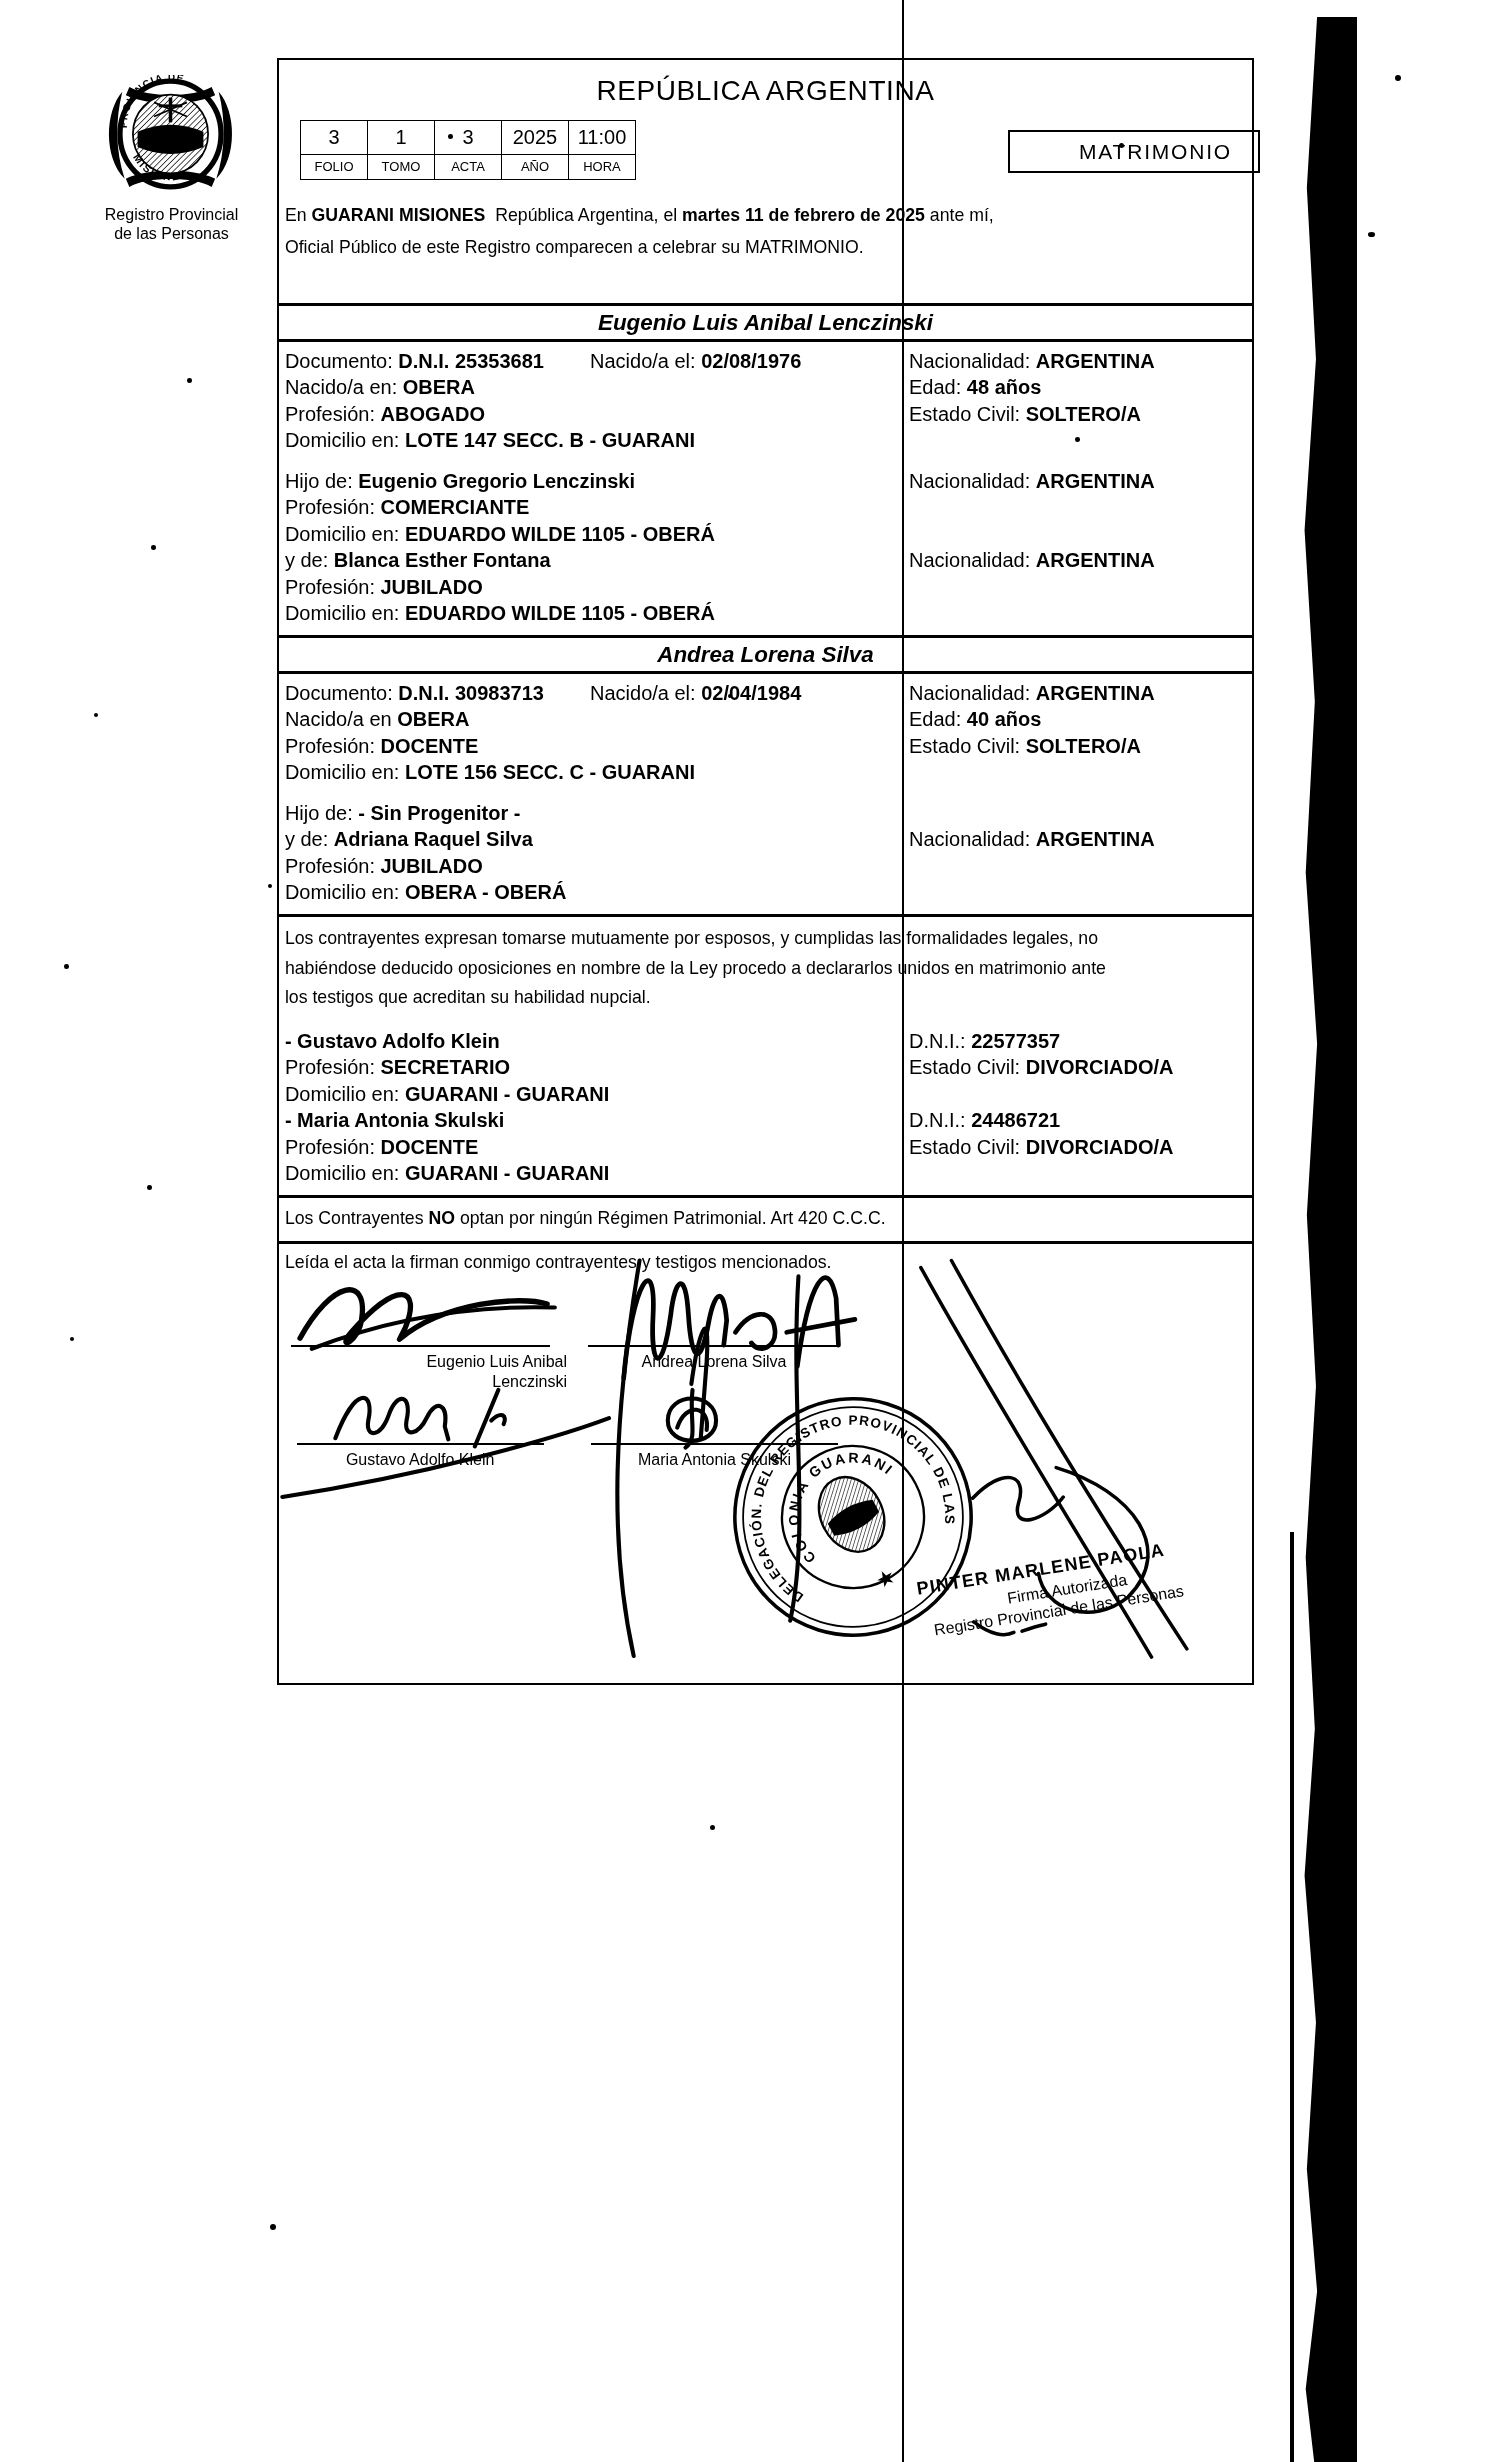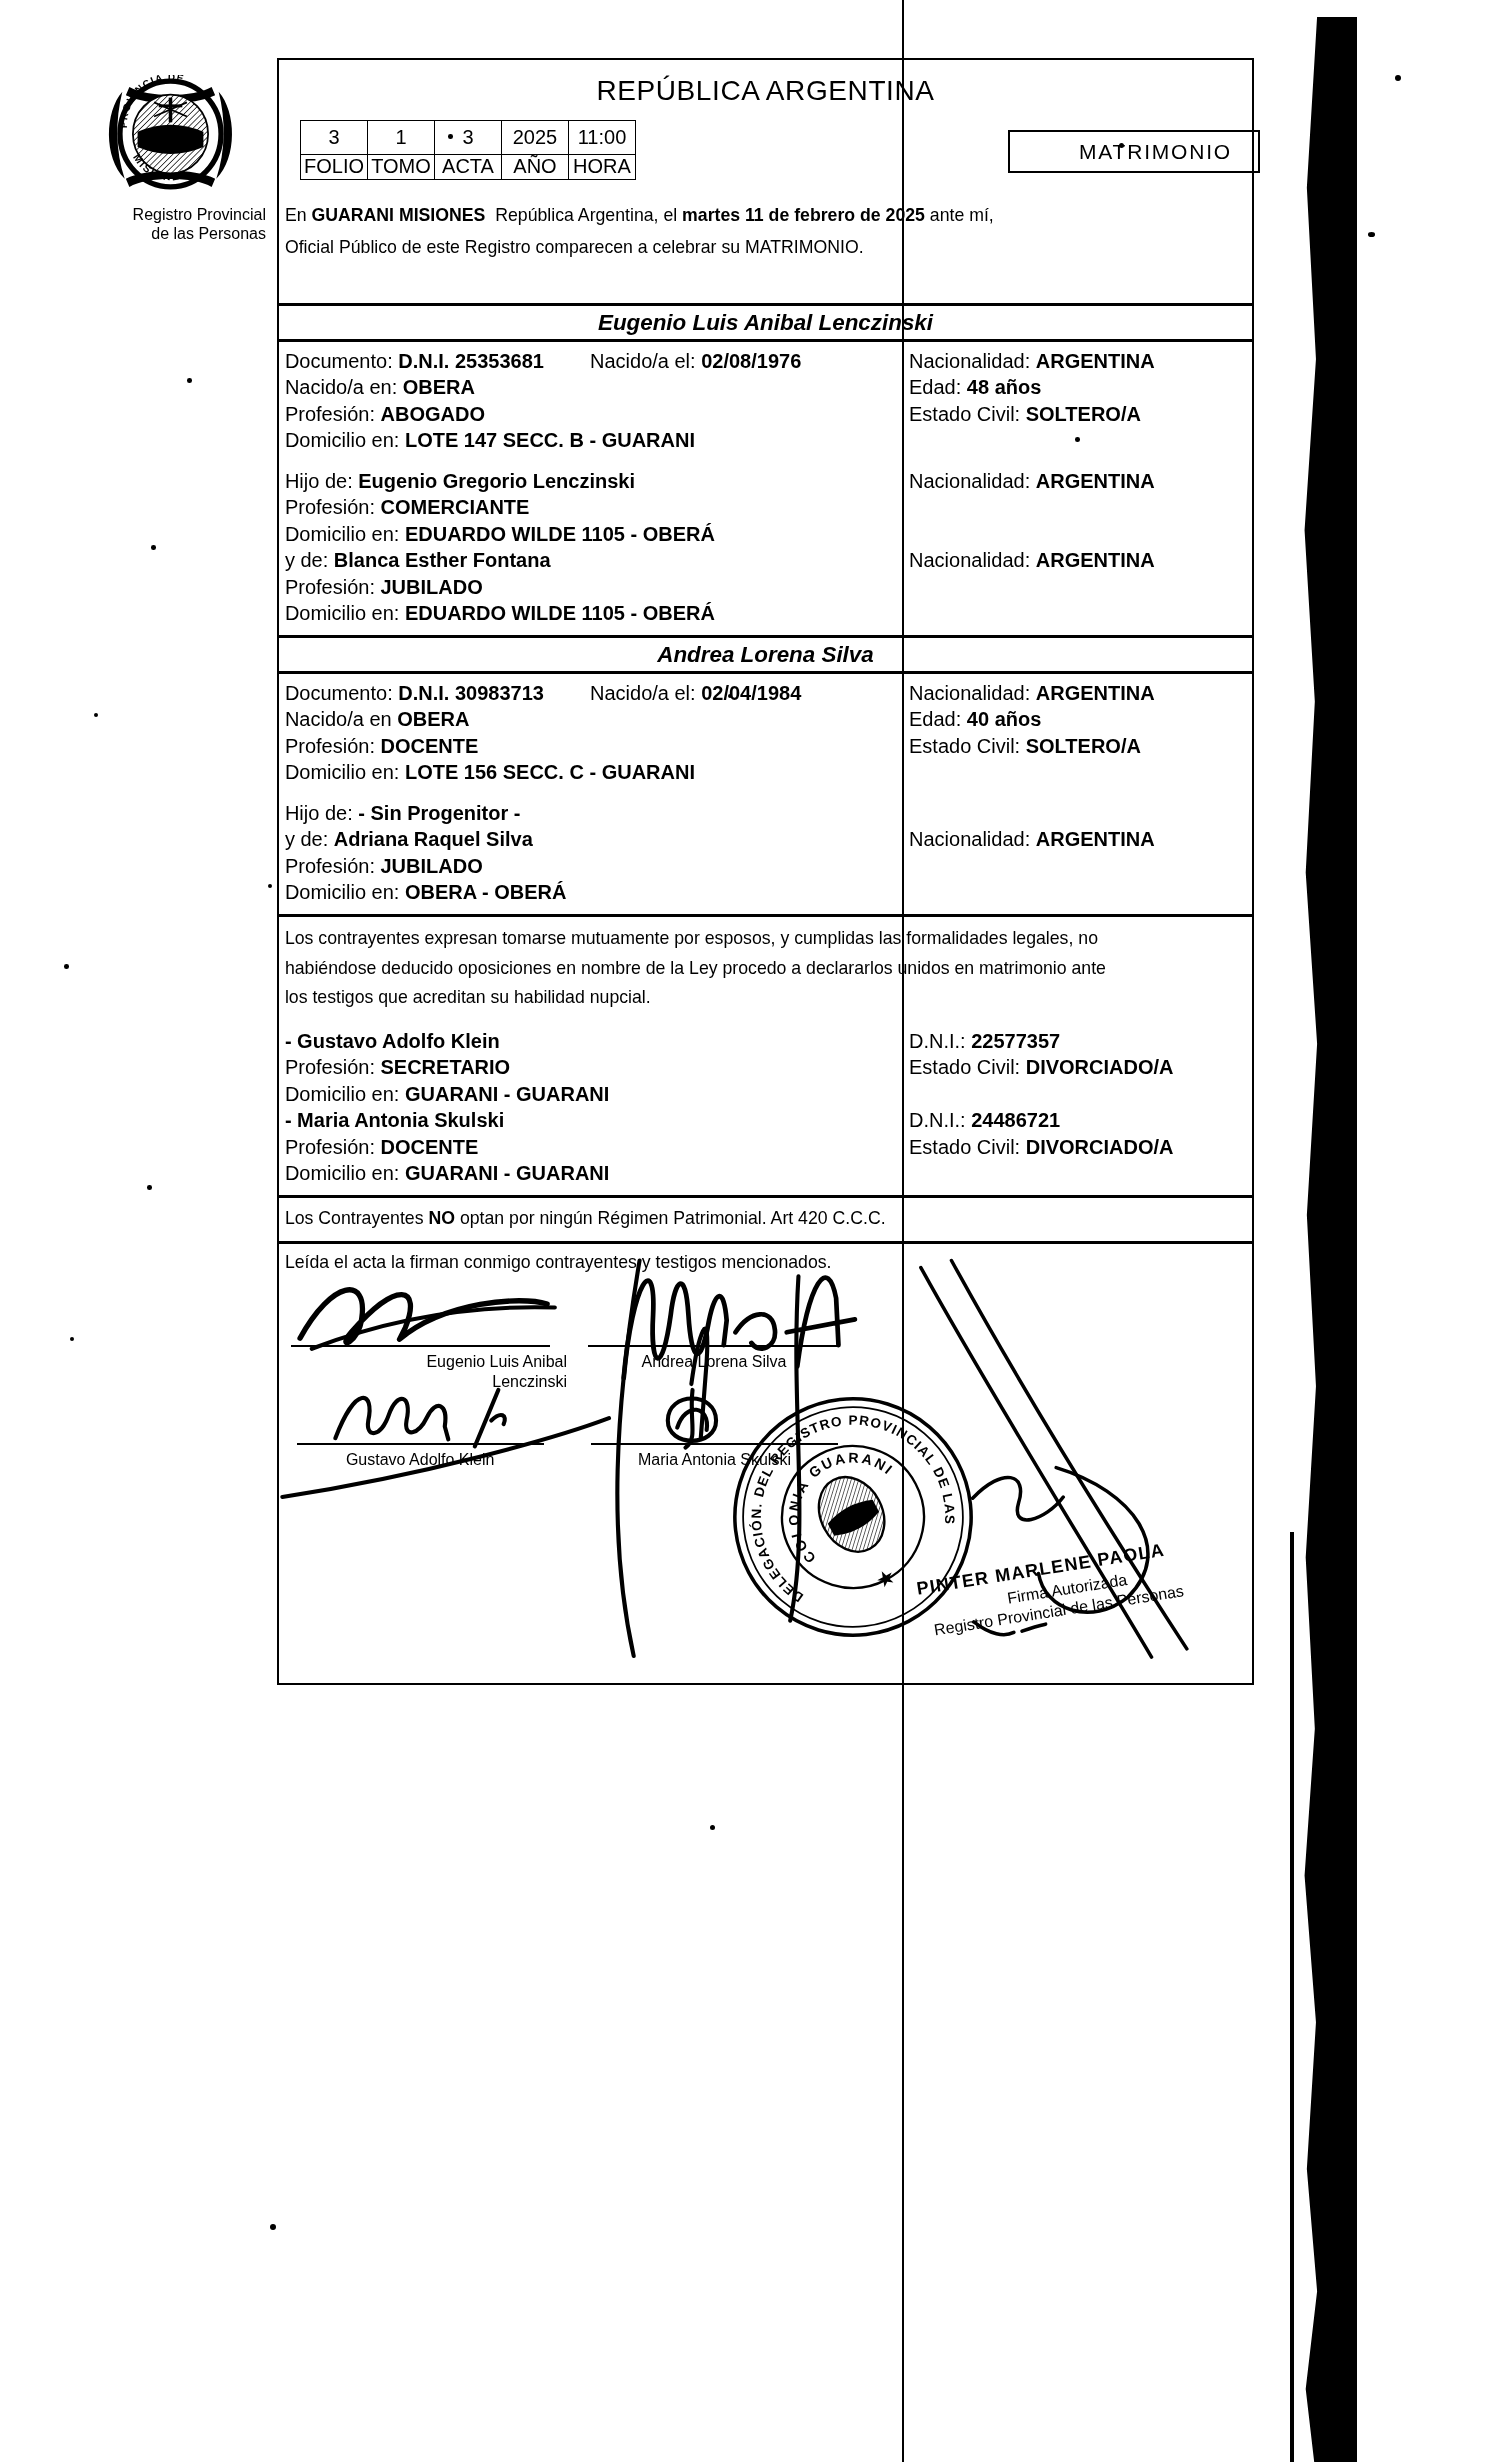--- a/index.html
+++ b/index.html
@@ -2,41 +2,41 @@
 <html style="font-size:9.4px"><head>
 <meta charset="utf-8">
 <style>
   html,body{margin:0;padding:0;}
   body{width:1506px;height:2462px;position:relative;background:#fff;
        font-family:"Liberation Sans",sans-serif;color:#000;overflow:hidden;}
   .b{font-weight:bold;}
 
   
   .crest{position:absolute;left:100px;top:75px;width:141px;height:124px;}
-  .crest-caption{position:absolute;left:77px;top:205px;width:189px;text-align:right;
+  .crest-caption{position:absolute;left:77px;top:205px;width:189px;text-align:center;
       font-size:16px;line-height:19.4px;}
 
   
   .fold-line{position:absolute;left:902px;top:0;width:1.8px;height:2462px;background:#000;z-index:40;}
   .bind-strip{position:absolute;left:1300px;top:16.5px;width:57px;height:2446px;background:#000;z-index:30;
       clip-path:polygon(30% 0,100% 0,100% 100%,25% 100%,10% 97%,30% 93%,12% 88%,28% 82%,8% 76%,26% 70%,
       10% 63%,28% 56%,12% 49%,30% 42%,10% 35%,26% 28%,8% 21%,28% 14%,12% 7%);}
   .bind-line{position:absolute;left:1290px;top:1532px;width:3.5px;height:931px;background:#000;z-index:30;}
   .speck{position:absolute;background:#000;border-radius:50%;z-index:35;}
 
   
   .doc{position:absolute;left:277px;top:58px;width:973px;border:2.4px solid #000;background:transparent;z-index:10;}
 
   
   .sec-header{position:relative;height:125px;}
   .doc-title{padding-top:15.3px;text-align:center;font-size:28px;letter-spacing:0.6px;}
   .registry-table{position:absolute;left:21px;top:60px;border-collapse:collapse;}
   .registry-table td{border:1.8px solid #000;text-align:center;padding:0;}
   .registry-table .val{height:33px;font-size:20px;width:66px;}
-  .registry-table .lab{height:23.6px;font-size:20px;}
+  .registry-table .lab{height:23.6px;font-size:13px;}
   .act-box{position:absolute;left:729px;top:70px;width:205px;height:39px;border:2.9px solid #000;
       text-align:center;line-height:39px;font-size:21px;letter-spacing:1.8px;padding-left:43px;}
 
   
   .sec-intro{height:104px;padding:14px 5.9px 0 5.9px;font-size:17.7px;line-height:32px;white-space:pre-wrap;}
 
   
   .name-band{border-top:3.5px solid #000;border-bottom:3.5px solid #000;height:33px;line-height:33px;
       text-align:center;font-weight:bold;font-size:22.4px;font-style:italic;}
 

